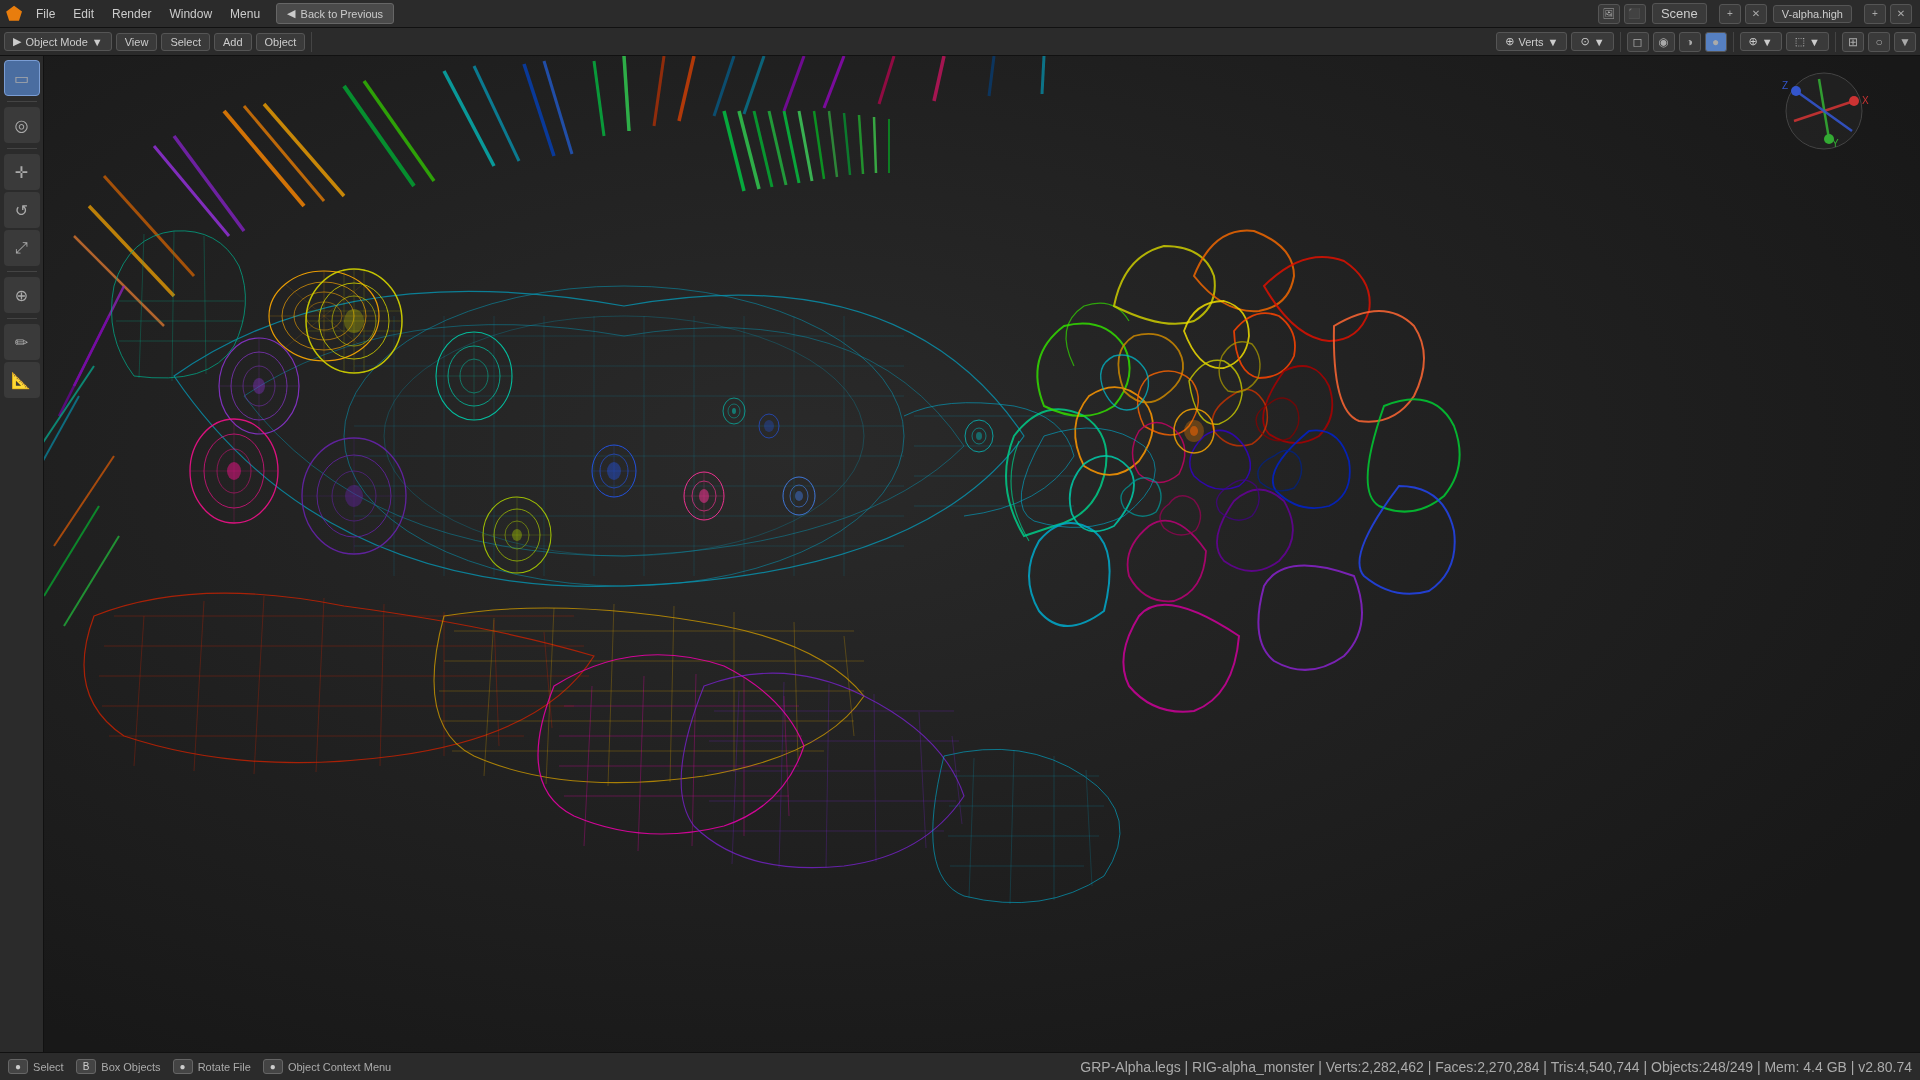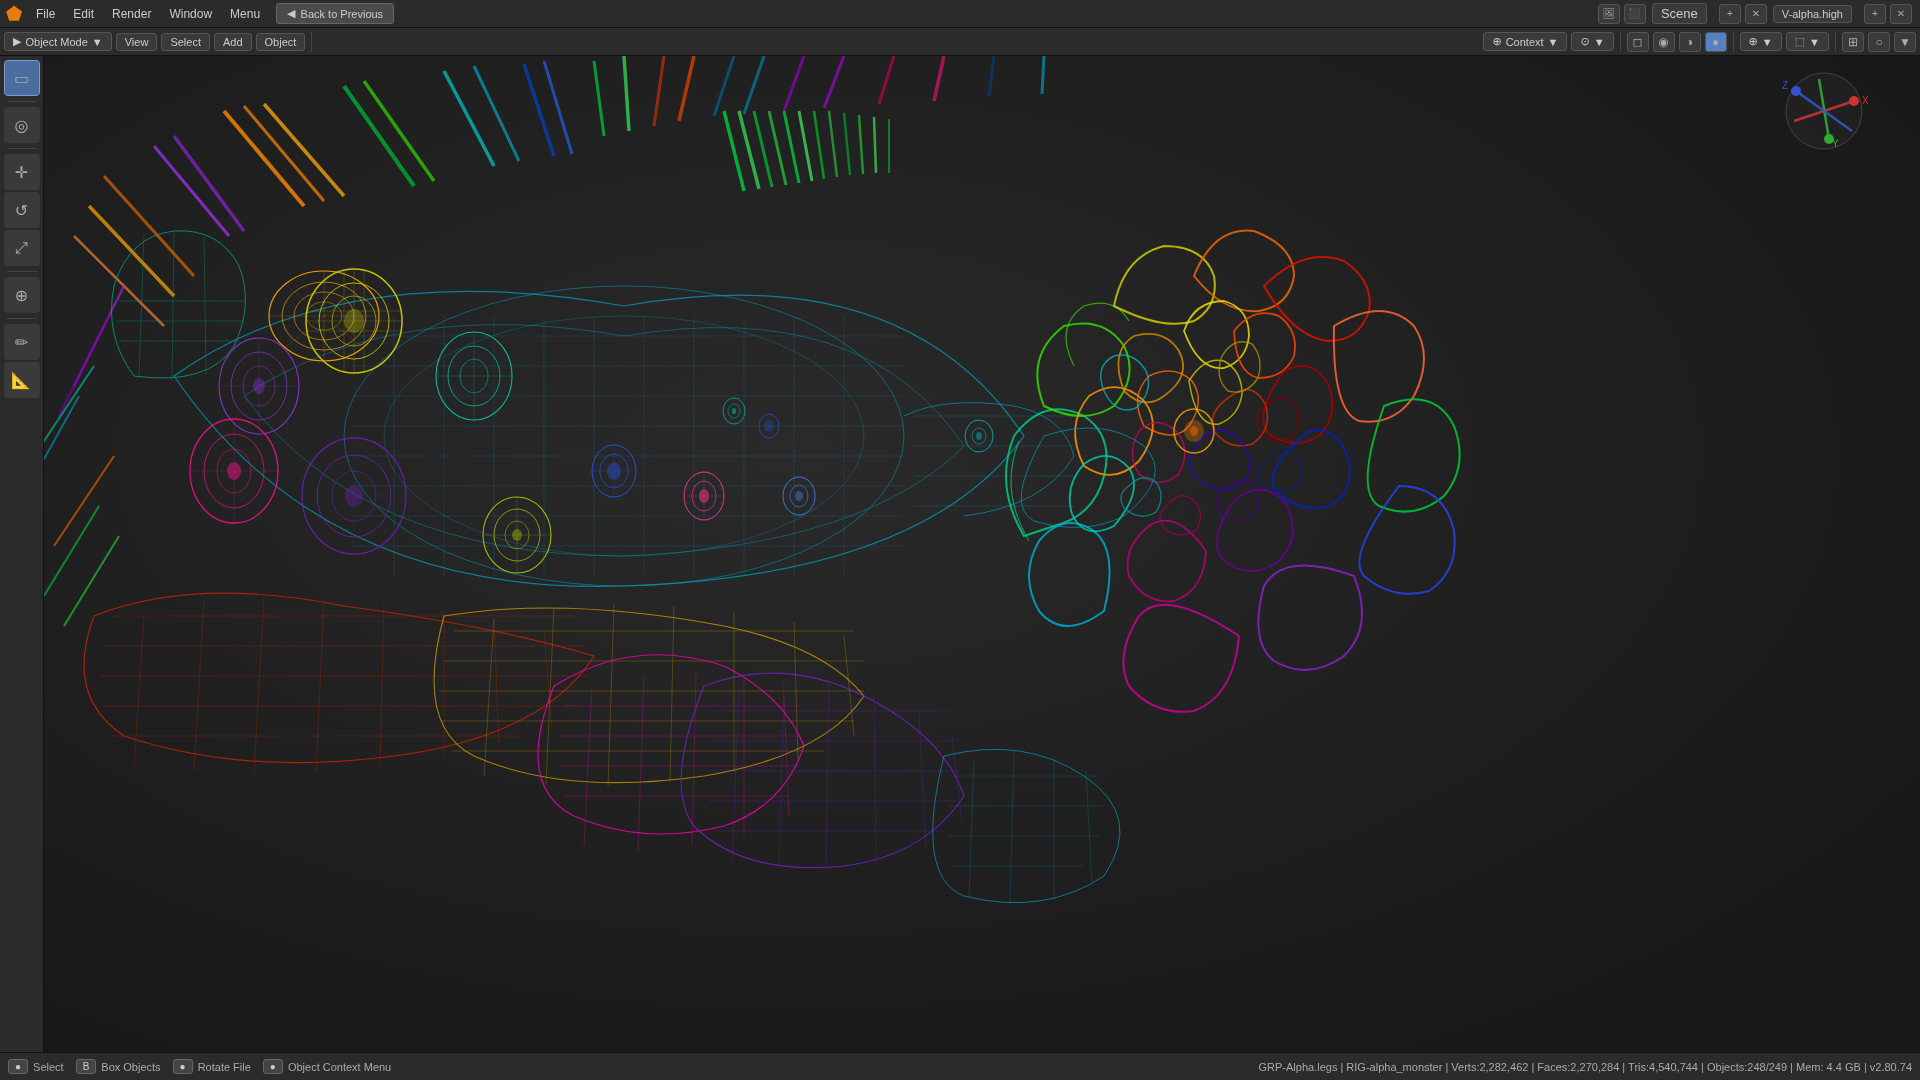--- a/index.html
+++ b/index.html
@@ -253,21 +253,21 @@
     .status-key {
       background: #444;
       border: 1px solid #666;
       border-radius: 3px;
       padding: 1px 6px;
       font-size: 10px;
       color: #ccc;
     }
     .status-stats {
       margin-left: auto;
-      font-size: 11px;
+      font-size: 14px;
       color: #aaa;
     }
 
     
     .blender-logo {
       font-size: 18px;
       color: #e87d0d;
       font-weight: bold;
     }
   </style>
@@ -317,21 +317,21 @@
   <div class="toolbar-btn">Select</div>
   <div class="toolbar-btn">Add</div>
   <div class="toolbar-btn">Object</div>
   <div class="toolbar-separator"></div>
 
   <div class="toolbar-spacer"></div>
 
   <div class="toolbar-right">
     <div class="toolbar-btn">
       <span>⊕</span>
-      <span>Context</span>
+      <span>Verts</span>
       <span>▼</span>
     </div>
     <div class="toolbar-btn">
       <span>⊙</span>
       <span>▼</span>
     </div>
     <div class="toolbar-separator"></div>
     <div class="shading-btn" title="Wireframe">◻</div>
     <div class="shading-btn" title="Solid">◉</div>
     <div class="shading-btn" title="Material">◑</div>

